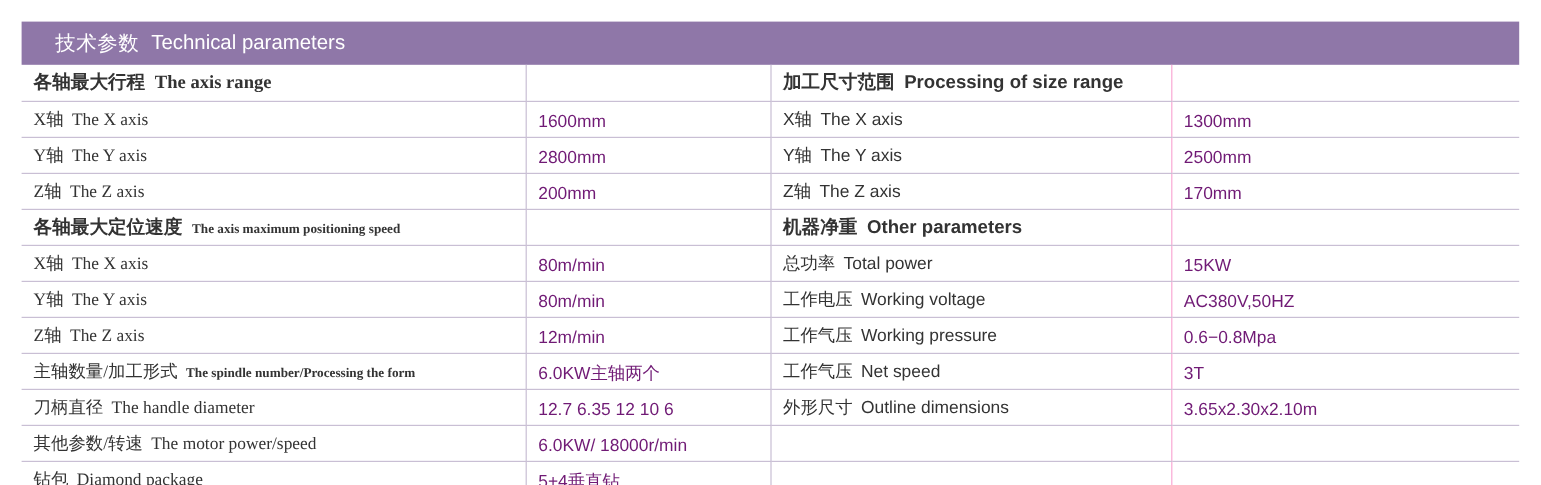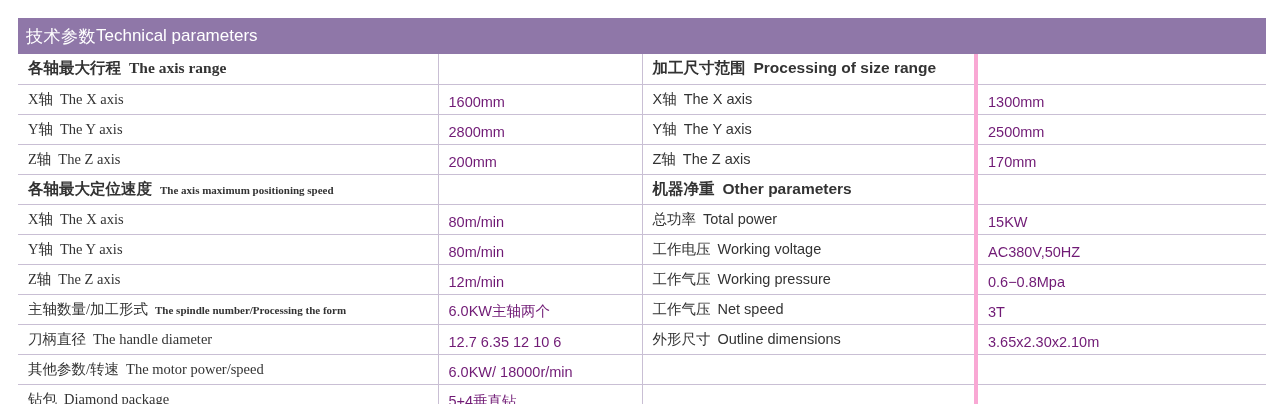--- a/index.html
+++ b/index.html
@@ -19,49 +19,50 @@
     left: 18px;
     top: 18px;
     width: 1248px;
   }
   .spec-header {
     background: #8f77a8;
     color: #ffffff;
     height: 36px;
     display: flex;
     align-items: center;
-    padding-left: 8px;
+    padding-left: 28px;
     box-sizing: border-box;
   }
   .spec-header .cn {
     font-size: 17px;
     letter-spacing: 0.5px;
   }
   .spec-header .en {
     font-size: 17px;
+    margin-left: 10px;
   }
   table.spec-table {
     width: 100%;
     border-collapse: collapse;
     table-layout: fixed;
   }
   table.spec-table td {
     border-bottom: 1px solid #c9bfd4;
     height: 30px;
     vertical-align: middle;
     padding: 0 0 0 10px;
     font-size: 14.5px;
     color: #333333;
     box-sizing: border-box;
     white-space: nowrap;
     overflow: hidden;
   }
   td.col-label-a { width: 420px; border-right: 1px solid #c9bfd4; font-family: Liberation Serif, serif; }
   td.col-val-a   { width: 204px; border-right: 1px solid #c9bfd4; }
-  td.col-label-b { width: 334px; border-right: 4px solid #f9a8d4; }
+  td.col-label-b { width: 334px; border-right: 1px solid #f9a8d4; }
   td.col-val-b   { width: 290px; }
 
   .row-section td {
     font-weight: bold;
   }
   .cn-label {
     font-size: 14.5px;
   }
   .row-section .cn-label {
     font-size: 15.5px;

